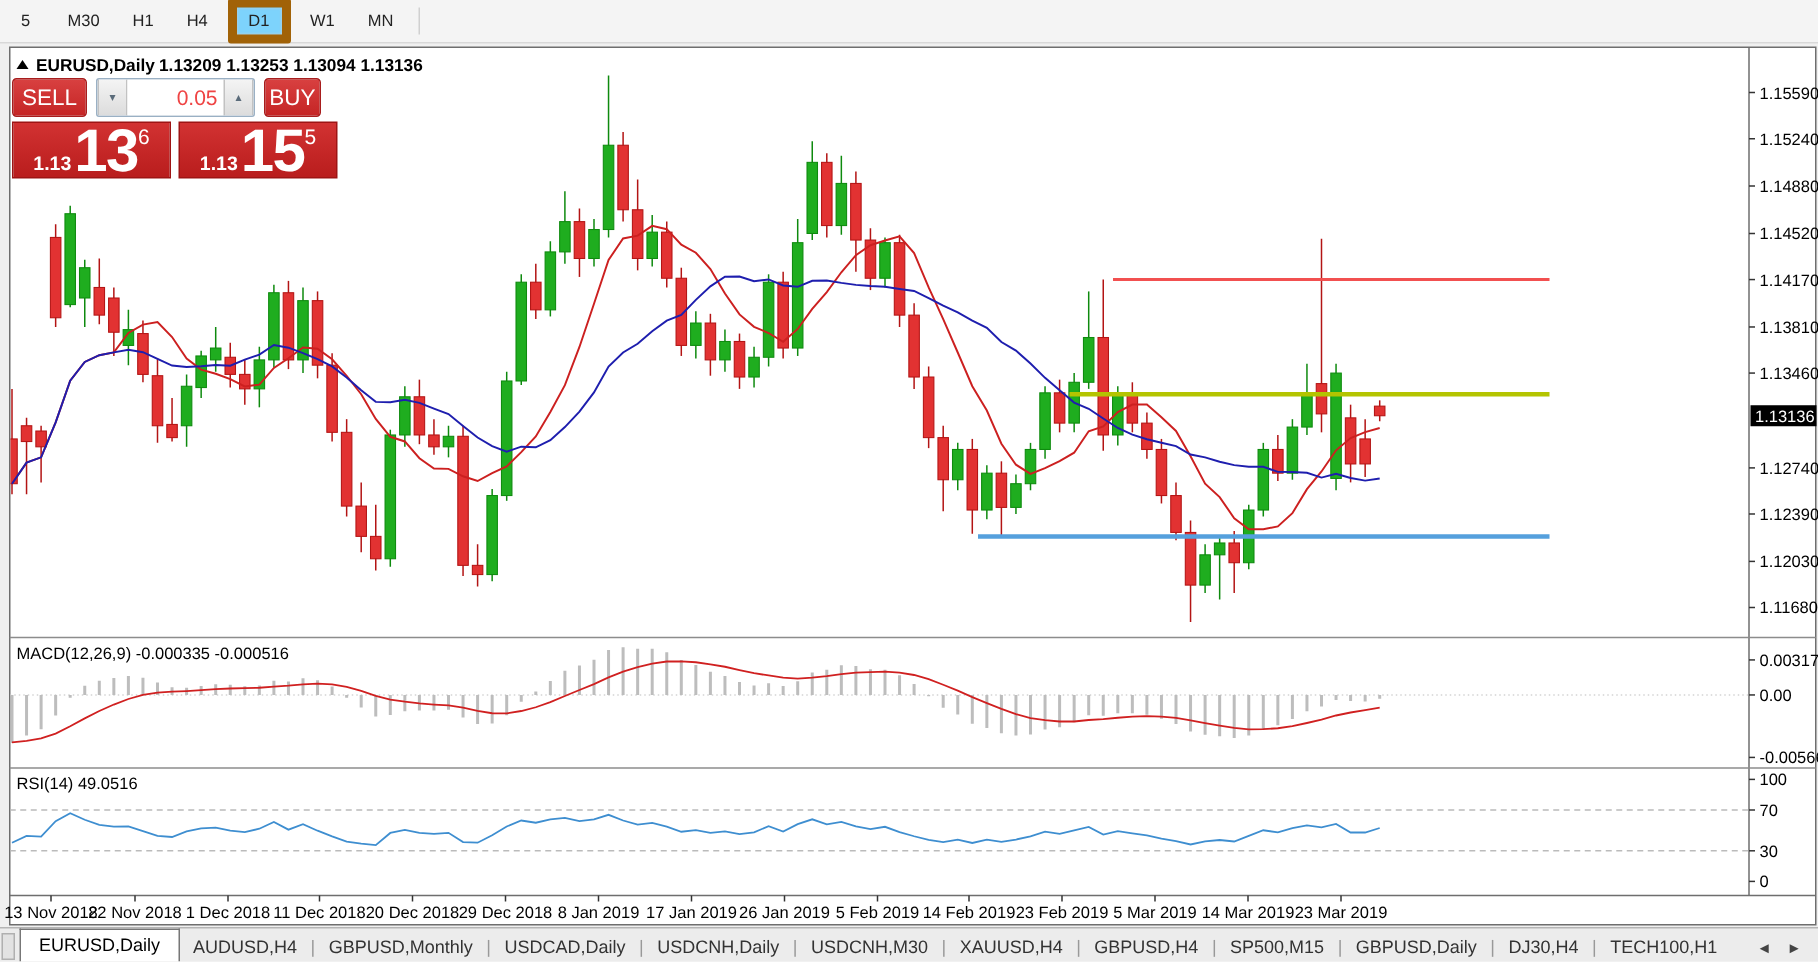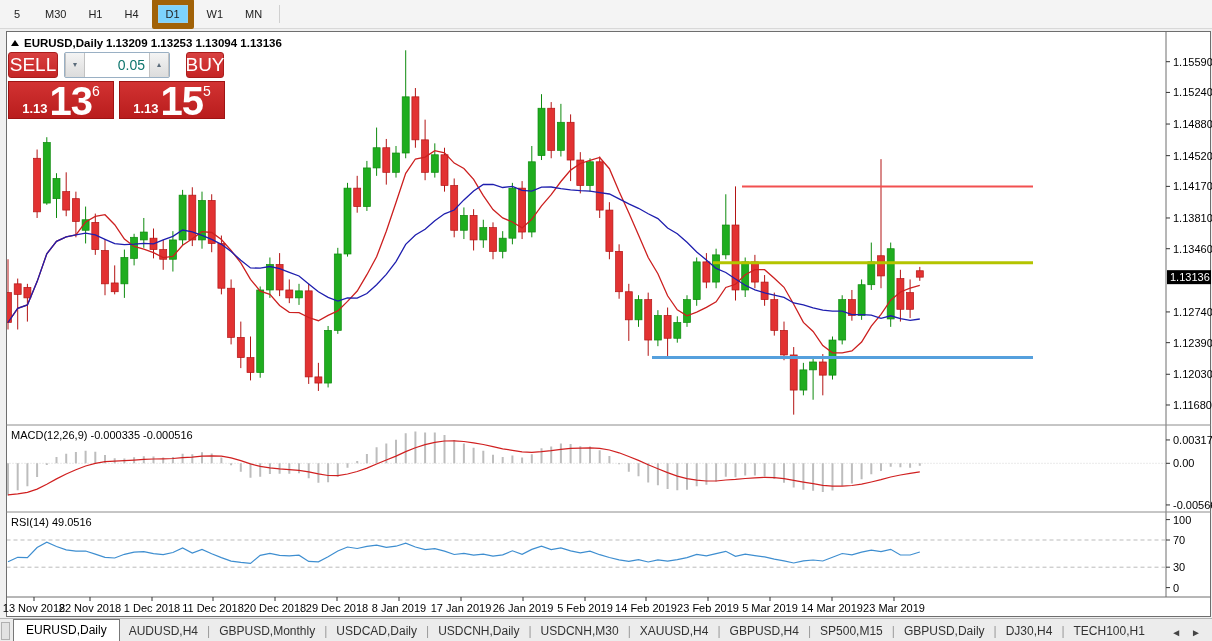--- a/index.html
+++ b/index.html
@@ -15,31 +15,31 @@
   .tf-btn.active { background:#7dd3fc; border:6px solid #a16207; box-shadow:inset 0 0 2px #ccc;text-align:center; }
   .tf-sep { width:1px; height:18px; background:#d0d0d0; margin:0 6px; }
 
   
   #chart-wrap { position:absolute; left:0; top:29px; width:1212px; height:589px; }
   svg text { font-family:"Liberation Sans", sans-serif; }
 
   
   #trade-panel { position:absolute; left:8px; top:52px; width:222px; }
   #trade-row1 { display:flex; align-items:stretch; height:26px; }
-  .trade-btn { color:#fff; font-size:19px; display:flex; align-items:center; justify-content:center;
+  .trade-btn { color:#fff; font-size:15px; display:flex; align-items:center; justify-content:center;
     background:linear-gradient(#d84040,#c52525); border:1px solid #a81d1d; border-radius:3px; }
   #sell-btn { width:50px; }
-  #buy-btn  { width:38px; margin-left:16px; }
+  #buy-btn  { width:38px; margin-left:6px; }
   #vol-group { display:flex; margin-left:6px; border:1px solid #9ab0c4; background:#fff;
     border-radius:2px; overflow:hidden; }
   .spin-btn { width:20px; background:linear-gradient(#f4f4f4,#dcdcdc); border:0;
     border-left:1px solid #c2c2c2; border-right:1px solid #c2c2c2; color:#5a6b7a;
     font-size:8px; line-height:8px; cursor:default; }
   #vol-input { width:64px; border:0; outline:none; text-align:right; font-size:14px;
-    padding-right:4px; font-family:"Liberation Sans",sans-serif; color:#0f766e; }
+    padding-right:4px; font-family:"Liberation Sans",sans-serif; color:#ef4444; }
   #trade-row2 { display:flex; margin-top:3px; }
   .quote-box { width:106px; height:38px; background:linear-gradient(#d23232,#b91d1d);
     border:1px solid #9e1414; color:#fff; display:flex; align-items:flex-end;
     justify-content:center; padding-bottom:2px; }
   .quote-box + .quote-box { margin-left:5px; }
   .q-small { font-size:13px; font-weight:bold; margin-right:2px; line-height:15px; }
   .q-big { font-size:40px; line-height:29px; letter-spacing:-1px;font-weight:bold; }
   .q-sup { font-size:14px; line-height:12px; align-self:flex-start; margin-top:3px; }
 
   

